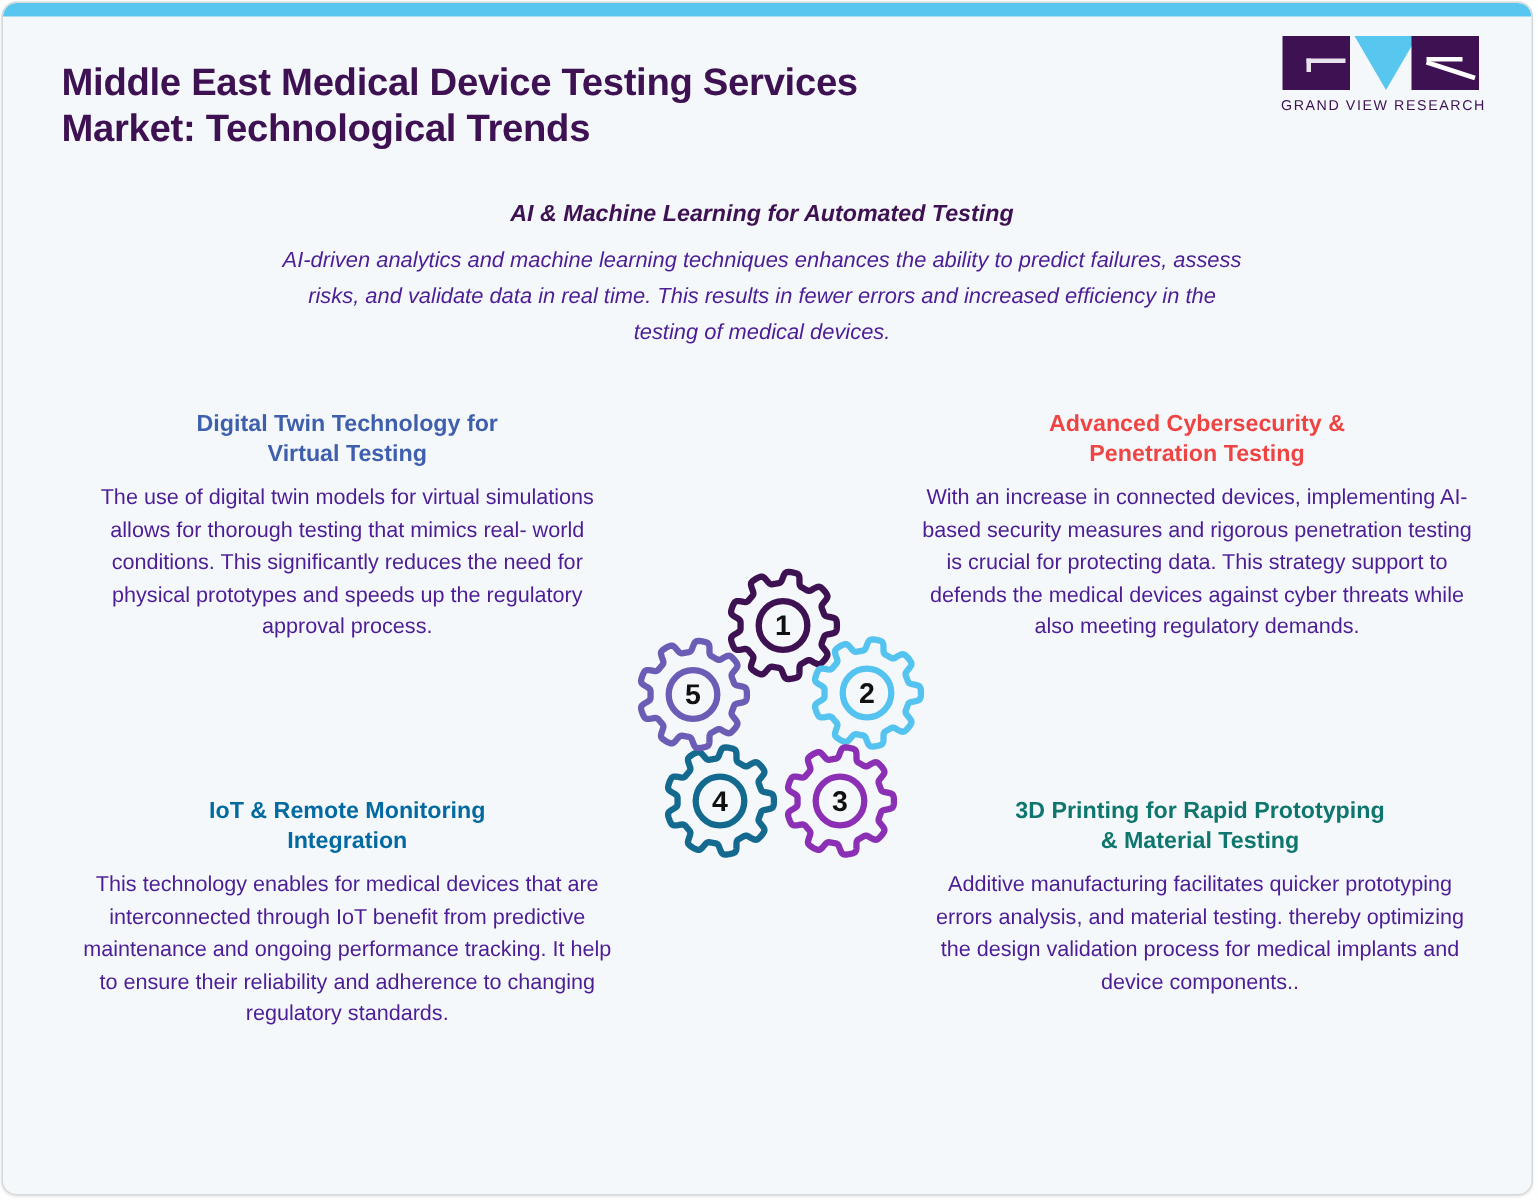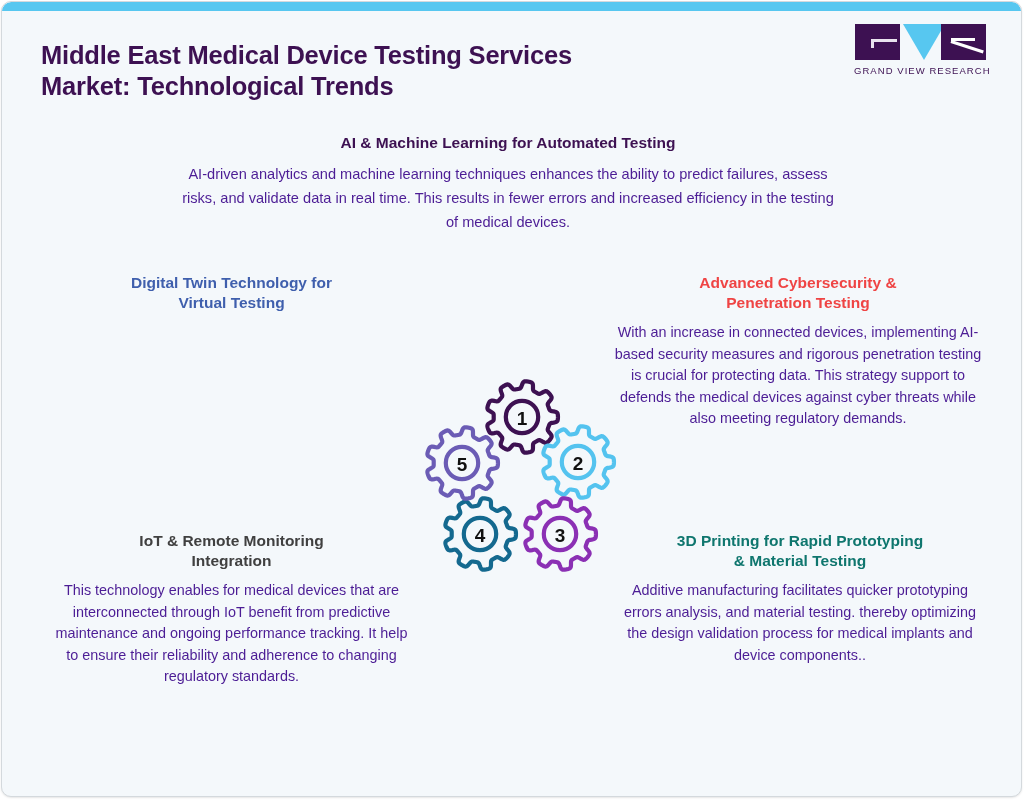--- a/index.html
+++ b/index.html
@@ -139,30 +139,30 @@
   .block-body {
     margin: 0;
     font-size: 14.4px;
     line-height: 21.5px;
     color: #4c1d95;
     text-align: center;
     white-space: pre-line;
   }
 
   
-  .block-top    { left: 180px; top: 131px;  width: 652px; }
+  .block-top    { left: 180px; top: 131px;  width: 652px; font-style: italic; }
   .block-left1  { left: 52px;  top: 271px;  width: 355px; }
   .block-right1 { left: 610px; top: 271px;  width: 372px; }
   .block-left2  { left: 52px;  top: 529px;  width: 355px; }
   .block-right2 { left: 612px; top: 529px;  width: 372px; }
 
   .block-top .block-title    { color: #3d1152; }
   .block-left1 .block-title  { color: #3f5fad; }
   .block-right1 .block-title { color: #ef4444; }
-  .block-left2 .block-title  { color: #404040; }
+  .block-left2 .block-title  { color: #0369a1; }
   .block-right2 .block-title { color: #0f766e; }
 
   .block-top .block-body { font-size: 14.6px; line-height: 24px; }
 
   
   .gear-cluster {
     position: absolute;
     left: 420px;
     top: 368px;
     width: 210px;
@@ -200,20 +200,21 @@
   </div>
 
   <div class="block block-top">
     <h2 class="block-title">AI &amp; Machine Learning for Automated Testing</h2>
     <p class="block-body">AI-driven analytics and machine learning techniques enhances the ability to predict failures, assess risks, and validate data in real time. This results in fewer errors and increased efficiency in the testing of medical devices.</p>
   </div>
 
   <div class="block block-left1">
     <h2 class="block-title">Digital Twin Technology for
 Virtual Testing</h2>
+    <p class="block-body">The use of digital twin models for virtual simulations allows for thorough testing that mimics real- world conditions. This significantly reduces the need for physical prototypes and speeds up the regulatory approval process.</p>
   </div>
 
   <div class="block block-right1">
     <h2 class="block-title">Advanced Cybersecurity &amp;
 Penetration Testing</h2>
     <p class="block-body">With an increase in connected devices, implementing AI-based security measures and rigorous penetration testing is crucial for protecting data. This strategy support to defends the medical devices against cyber threats while also meeting regulatory demands.</p>
   </div>
 
   <div class="block block-left2">
     <h2 class="block-title">IoT &amp; Remote Monitoring

